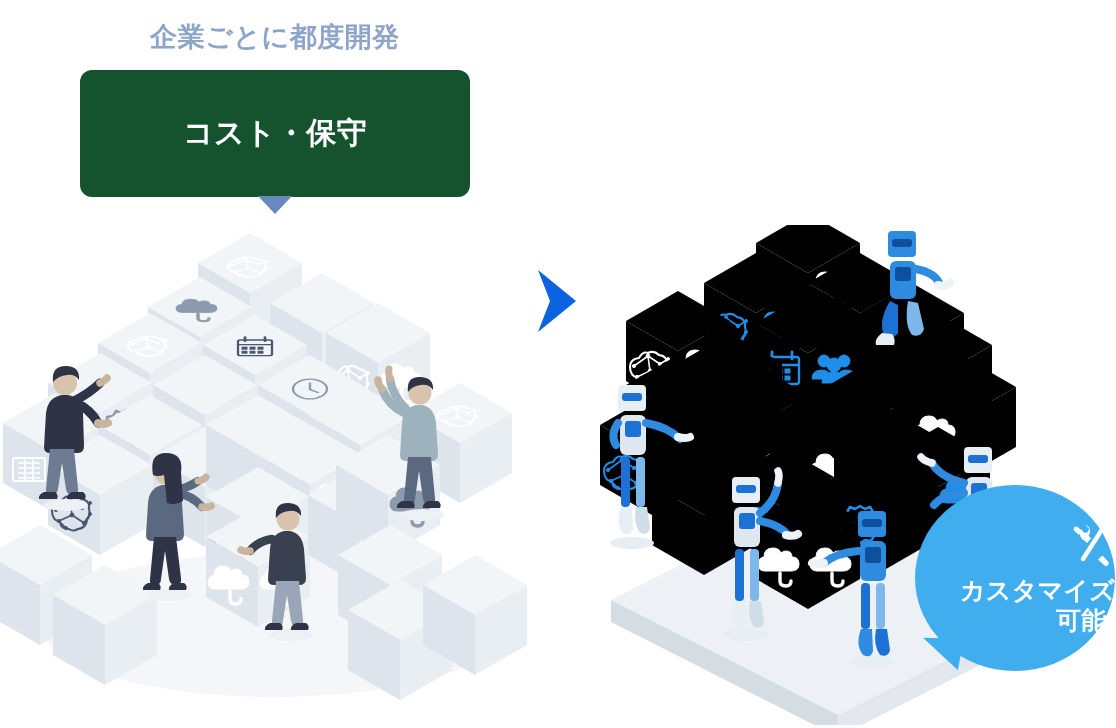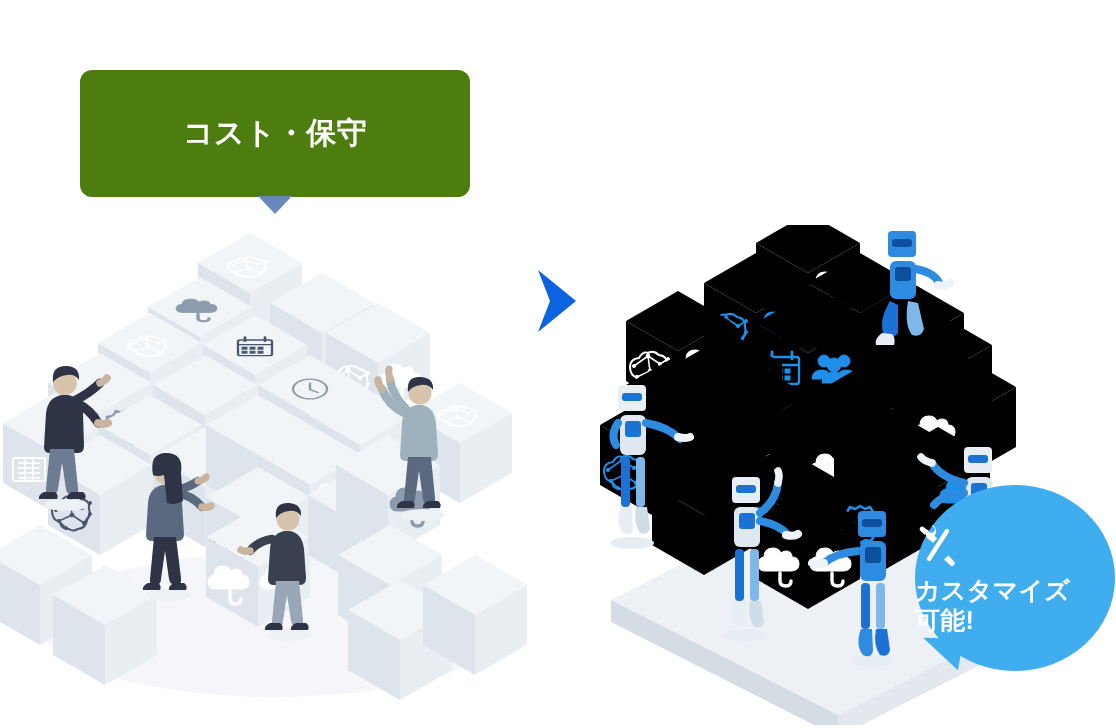--- a/index.html
+++ b/index.html
@@ -58,21 +58,21 @@
     position: absolute;
     bottom: -17px;
     left: 50%;
     transform: translateX(-50%);
     width: 0; height: 0;
     border-left: 17px solid transparent;
     border-right: 17px solid transparent;
   }
   #bubble-left {
     left: 80px; top: 70px; width: 390px; height: 127px;
-    background: #4d7c0f;
+    background: #14532d;
   }
   #bubble-left .tail { border-top: 18px solid #6989BC; }
   #bubble-right {
     left: 640px; top: 70px; width: 390px; height: 128px;
     background: #0B60E8;
   }
   #bubble-right .tail { border-top: 18px solid #0B60E8; }
 
   .bubble-line1 {
     font-size: 30px;
@@ -125,40 +125,41 @@
     border-right: 40px solid #40AEEE;
     border-bottom: 26px solid transparent;
     border-top: 6px solid transparent;
     transform: rotate(10deg);
   }
   #badge-content {
     position: absolute;
     inset: 0;
     display: flex;
     flex-direction: column;
-    align-items: flex-start;
+    align-items: flex-end;
     justify-content: center;
     color: #ffffff;
     text-align: center;
     padding-top: 4px;
     box-sizing: border-box;
   }
   #badge-icon { margin-bottom: 4px; }
   .badge-line {
     font-size: 25px;
     font-weight: bold;
     line-height: 1.22;
     letter-spacing: 0.01em;
   }
 </style>
 </head>
 <body>
 
 <div id="stage">
 
+  <div class="heading" id="heading-left">企業ごとに都度開発</div>
 
   <div class="bubble" id="bubble-left">
     <div class="bubble-line1">コスト・保守</div>
     <div class="tail"></div>
   </div>
 
 
 
   <div id="center-arrow">
     <svg width="56" height="66" viewBox="0 0 56 66">

